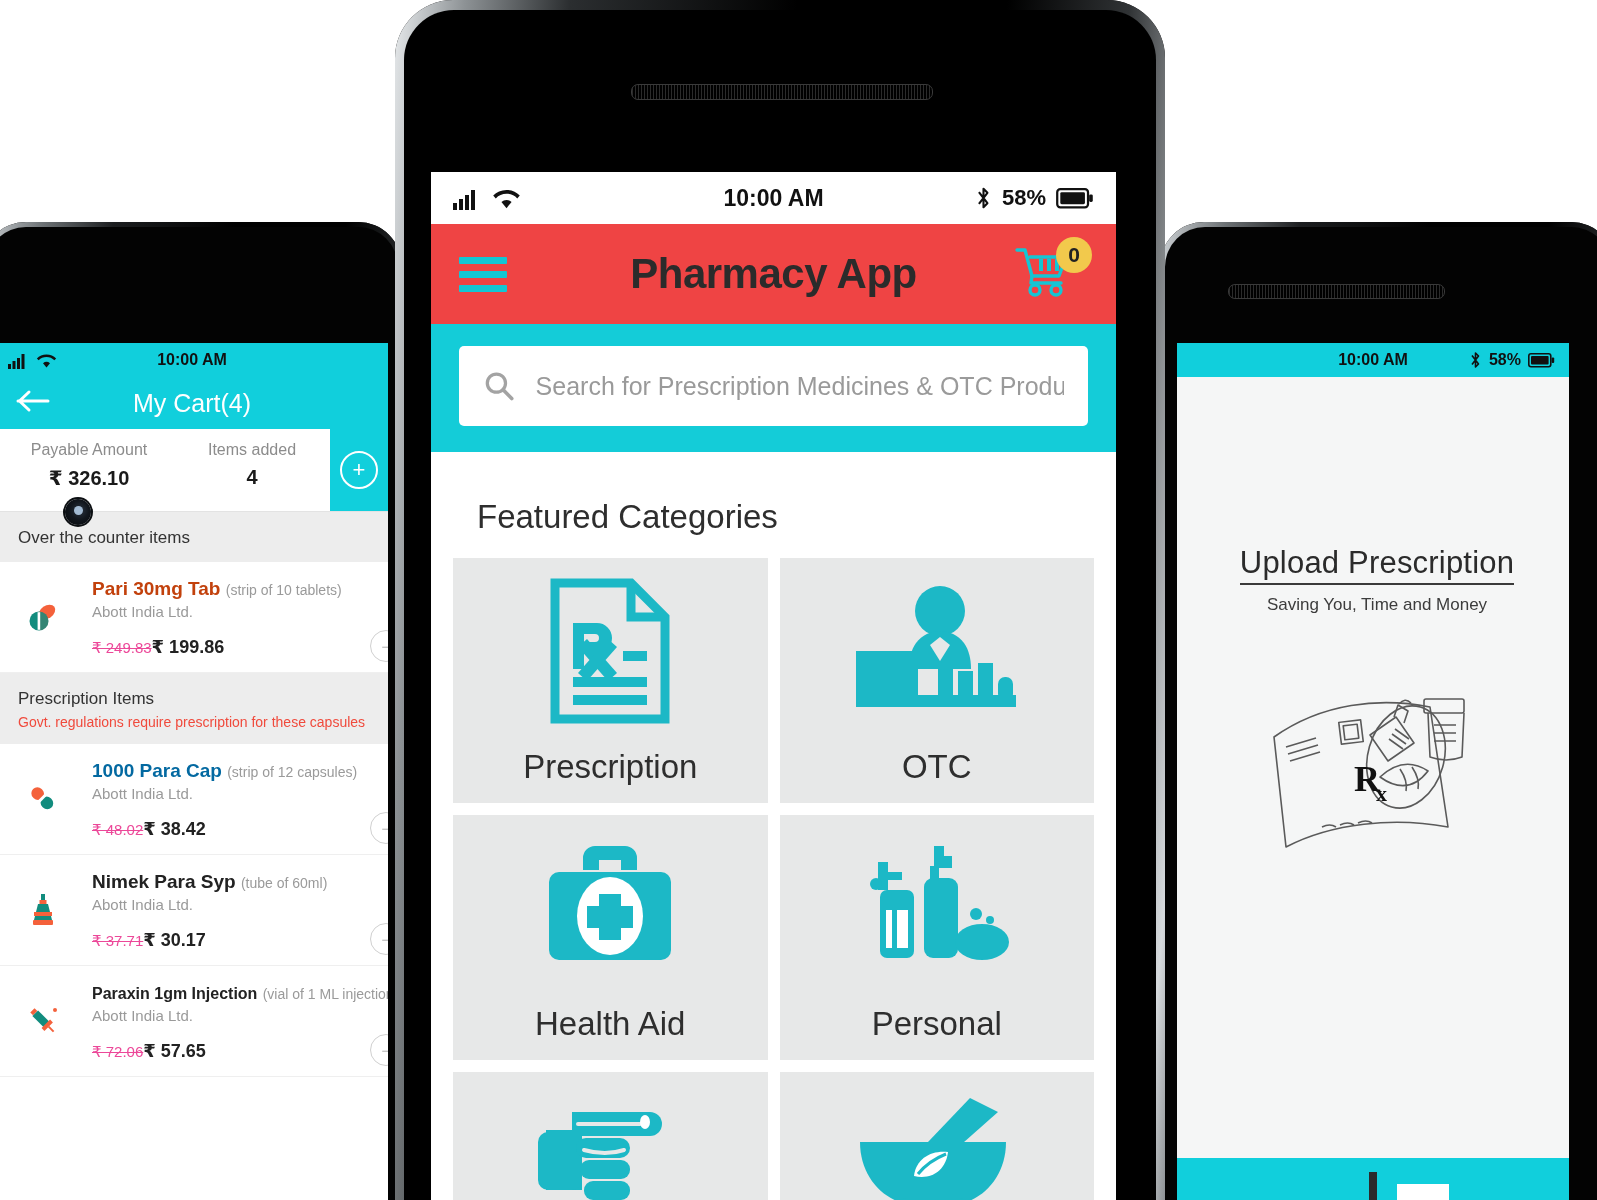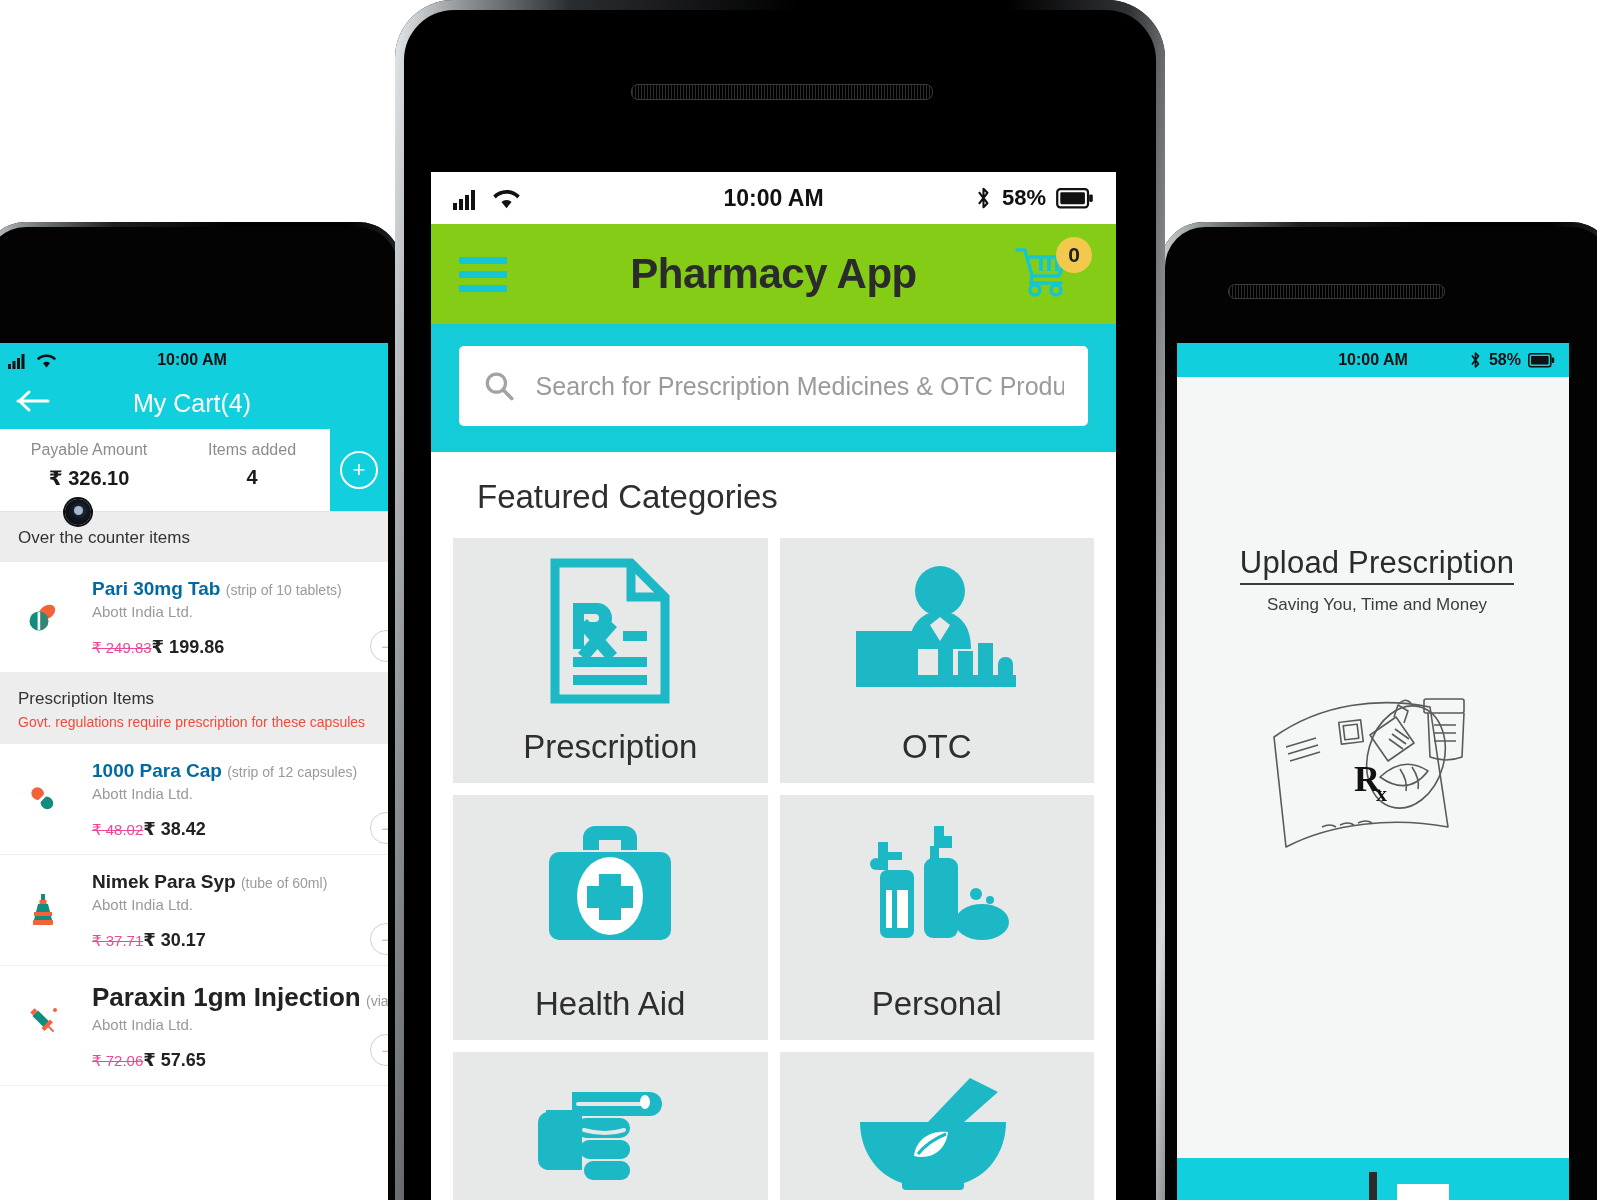--- a/index.html
+++ b/index.html
@@ -71,32 +71,32 @@
 
   
   #phoneCenter{left:395px;top:0px;width:770px;height:1200px;border-radius:58px 58px 0 0;}
   #phoneCenter .bezel-hi{background:linear-gradient(95deg,#e6e9eb 0%,#8d9295 8%,#2b2e30 20%,#000 46%,#000 70%,#303335 84%,#d6dadd 97%,#8e9295 100%);}
   #phoneCenter .bezel-in{left:9px;top:10px;right:9px;bottom:0;border-radius:50px 50px 0 0;background:#000;}
   #phoneCenter .screen{left:36px;top:172px;width:685px;height:1028px;}
 
   .c-status{height:52px;background:#fff;display:flex;align-items:center;position:relative;padding:0 22px;box-sizing:border-box;}
   .c-status .time{position:absolute;left:0;right:0;text-align:center;font-size:23px;font-weight:bold;color:#111;}
   .c-status .rgt{position:absolute;right:22px;display:flex;align-items:center;gap:10px;font-size:22px;font-weight:bold;color:#111;}
-  .c-appbar{height:100px;background:#84cc16;display:flex;align-items:center;position:relative;padding:0 28px;box-sizing:border-box;}
+  .c-appbar{height:100px;background:#ef4444;display:flex;align-items:center;position:relative;padding:0 28px;box-sizing:border-box;}
   .burger{width:48px;}
   .burger i{display:block;height:7px;background:#14c6d4;border-radius:1px;margin-bottom:7px;}
   .burger i:last-child{margin-bottom:0;}
   .c-appbar .title{position:absolute;left:0;right:0;text-align:center;font-size:42px;color:#2b2b2b;font-weight:bold;letter-spacing:-.5px;}
   .cartwrap{margin-left:auto;position:relative;width:74px;height:62px;}
   .badge{position:absolute;right:-4px;top:-6px;width:36px;height:36px;border-radius:50%;background:#f2c94c;
      color:#222;font-size:21px;font-weight:bold;display:flex;align-items:center;justify-content:center;}
   .searchband{background:#14ccd8;padding:22px 28px 26px;box-sizing:border-box;}
   .searchbox{background:#fff;border-radius:5px;height:80px;display:flex;align-items:center;padding:0 24px;box-sizing:border-box;}
   .searchbox .ph{margin-left:20px;font-size:25px;color:#9a9a9a;white-space:nowrap;overflow:hidden;}
-  .feat{font-size:33px;color:#2e2e2e;padding:26px 0 22px 46px;}
+  .feat{font-size:33px;color:#2e2e2e;padding:26px 0 22px 46px;margin-top:20px;}
   .grid{display:grid;grid-template-columns:1fr 1fr;gap:12px;padding:0 22px;box-sizing:border-box;}
   .tile{background:#e7e8e8;height:245px;display:flex;flex-direction:column;align-items:center;justify-content:center;}
   .tile .gl{height:150px;display:flex;align-items:center;justify-content:center;}
   .tile .lb{font-size:33px;color:#2e2e2e;margin-top:22px;}
   .tile.short{height:178px;}
   .tile.short .gl{height:150px;}
 </style>
 </head>
 <body>
 
@@ -150,21 +150,21 @@
       </div>
       <div class="citem">
         <span class="ic">
           <svg viewBox="0 0 34 34" width="34" height="34">
             <ellipse cx="21" cy="12" rx="9" ry="6.4" fill="#f4613b" transform="rotate(-35 21 12)"></ellipse>
             <circle cx="13" cy="21" r="9.5" fill="#128c7e"></circle>
             <path d="M13 11.5a9.5 9.5 0 010 19z" fill="#f4613b" opacity=".15"></path>
             <rect x="11.6" y="12.2" width="2.6" height="17.6" fill="#fff"></rect>
           </svg>
         </span>
-        <div class="nm"><span style="font-size:19px;color:#0369a1;font-weight:bold">Pari 30mg Tab</span> <span>(strip of 10 tablets)</span></div>
+        <div class="nm"><span style="font-size:19px;color:#c2410c;font-weight:bold">Pari 30mg Tab</span> <span>(strip of 10 tablets)</span></div>
         <div class="mf">Abott India Ltd.</div>
         <div class="pr"><s>₹ 249.83</s><span>₹ 199.86</span></div>
         <div class="step">−</div>
       </div>
 
       <div class="sec-head">
         <div class="t">Prescription Items</div>
         <div class="sub">Govt. regulations require prescription for these capsules</div>
       </div>
 
@@ -205,21 +205,21 @@
           <svg viewBox="0 0 34 34" width="34" height="34">
             <g transform="rotate(-45 17 17)">
               <rect x="14" y="2" width="6" height="4" fill="#f4613b"></rect>
               <rect x="13" y="6" width="8" height="16" fill="#128c7e"></rect>
               <rect x="11" y="21" width="12" height="4" fill="#f4613b"></rect>
               <rect x="16" y="25" width="2" height="7" fill="#f4613b"></rect>
             </g>
             <circle cx="29" cy="6" r="2" fill="#f4613b"></circle>
           </svg>
         </span>
-        <div class="nm"><span style="font-size:26px;color:#222;font-weight:bold">Paraxin 1gm Injection</span> <span>(vial of 1 ML injection)</span></div>
+        <div class="nm"><span style="font-size:16px;color:#222;font-weight:bold">Paraxin 1gm Injection</span> <span>(vial of 1 ML injection)</span></div>
         <div class="mf">Abott India Ltd.</div>
         <div class="pr"><s>₹ 72.06</s><span>₹ 57.65</span></div>
         <div class="step">−</div>
       </div>
 
     </div>
     <div class="cam-dot">
         <i></i>
       </div>
   </div>

